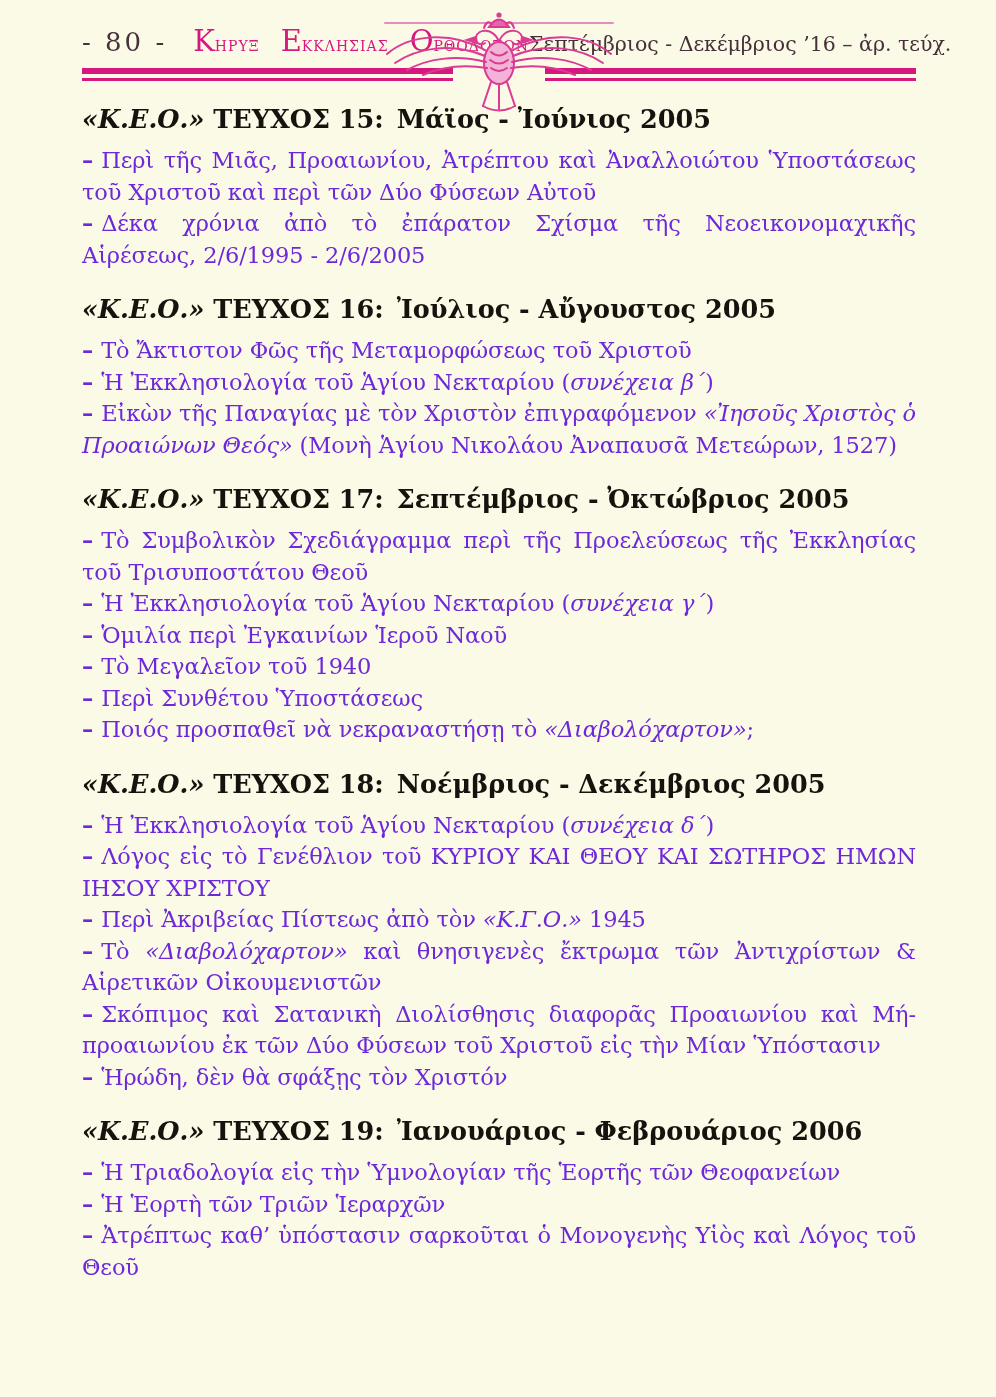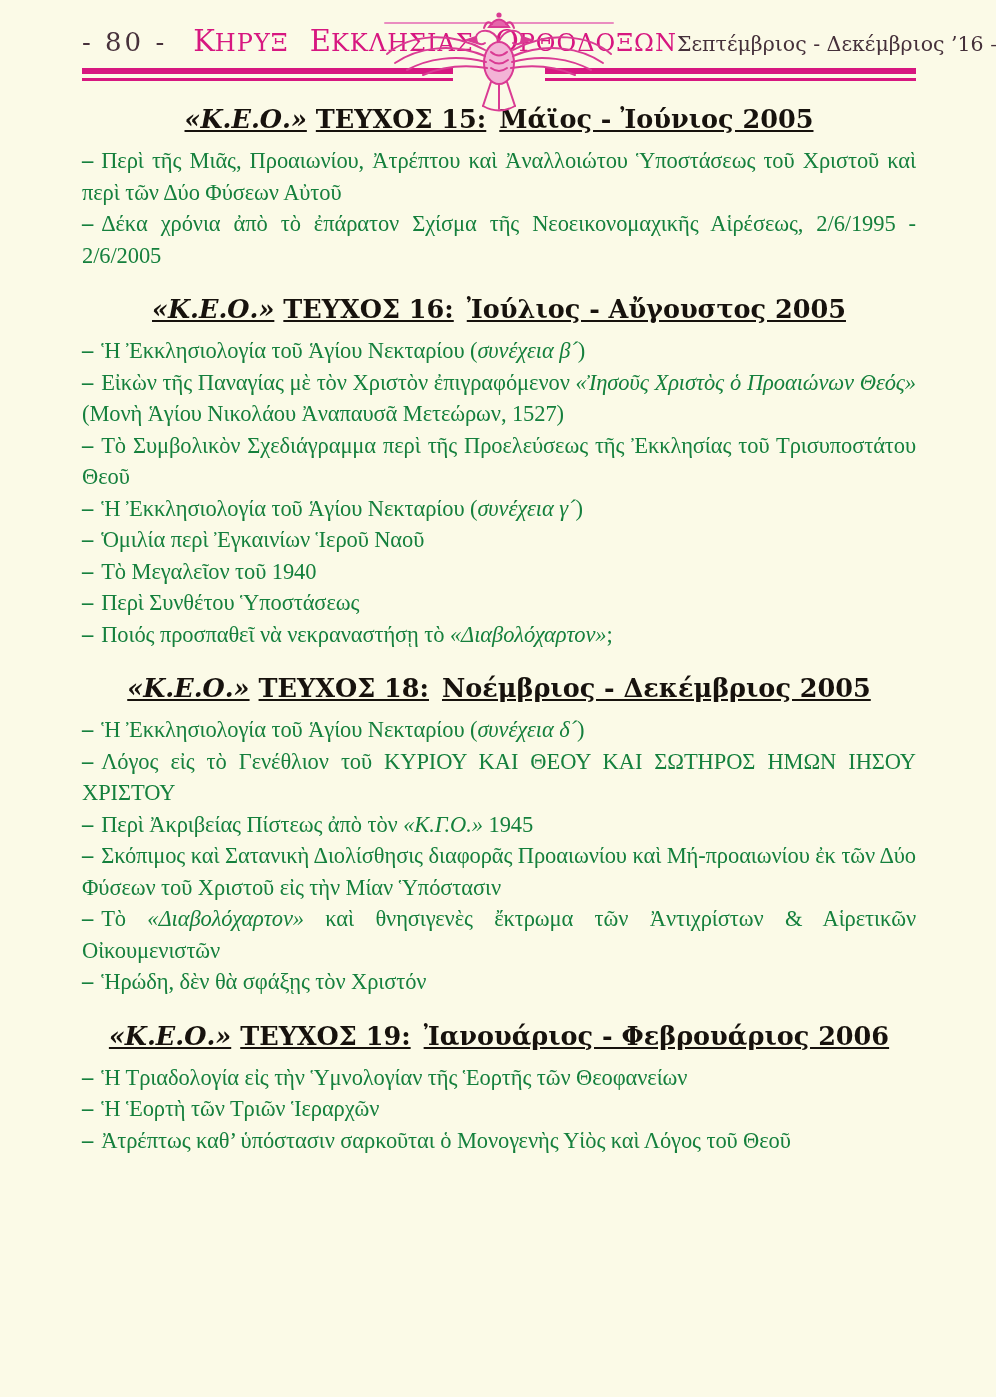--- a/index.html
+++ b/index.html
@@ -11,41 +11,40 @@
   }
   .page{box-sizing:border-box;width:996px;height:1397px;padding:24px 80px 0 82px}
 
   
   .header{position:relative}
   .header-row{display:flex;align-items:baseline}
   .page-number{font-size:26px;color:#47313b;letter-spacing:3px;white-space:nowrap}
   .masthead{color:#d71780;margin-left:26px;white-space:nowrap}
   .mword + .mword{margin-left:16px}
   .mcap{font-size:29px}
-  .mrest{font-size:24px;letter-spacing:1px}
+  .mrest{font-size:14px;letter-spacing:1px}
   .issue{margin-left:auto;color:#45303a;font-size:20.5px;white-space:nowrap}
   .rules{display:flex;margin-top:10px}
   .rule-seg{flex:1;height:4px;border-top:6px solid #d71780;border-bottom:3px solid #d71780}
   .rule-gap{width:92px}
   .eagle{position:absolute;left:50%;top:-14px;transform:translateX(-50%);z-index:2;pointer-events:none}
 
   
   .section-title{
-    font-weight:bold;text-align:center;
+    font-weight:bold;text-align:left;
     font-size:25.5px;line-height:33px;
-    margin:22px 0 9px;color:#17120d;text-decoration:underline;
+    margin:22px 0 9px;color:#17120d;
   }
   .section-title .abbr{font-style:italic;margin-right:9px}
   .section-title .vol{margin-right:13px}
   .section:first-of-type .section-title{margin-top:16px}
   .item{
     margin:0;text-align:justify;
     font-size:22.5px;line-height:31.5px;letter-spacing:-0.1px;
-    color:#15803d;
-    font-family:Liberation Serif, serif;
+    color:#6d28d9;
   }
   .item .dash{font-weight:bold;margin-right:8px}
   .em{font-style:italic}
 </style>
 </head>
 <body>
 
 <div class="page">
 
   <div class="header">
@@ -100,40 +99,42 @@
   </div>
 
   <div class="section">
     <h2 class="section-title"><span class="abbr">«Κ.Ε.Ο.»</span><span class="vol">ΤΕΥΧΟΣ 15:</span><span class="months">Μάϊος - Ἰούνιος 2005</span></h2>
     <p class="item"><span class="dash">–</span><span>Περὶ τῆς Μιᾶς, Προαιωνίου, Ἀτρέπτου καὶ Ἀναλλοιώτου Ὑποστάσεως τοῦ Χριστοῦ καὶ περὶ τῶν Δύο Φύσεων Αὐτοῦ</span><span class="em"></span><span></span></p>
     <p class="item"><span class="dash">–</span><span>Δέκα χρόνια ἀπὸ τὸ ἐπάρατον Σχίσμα τῆς Νεοεικονομαχικῆς Αἱρέσεως, 2/6/1995 - 2/6/2005</span><span class="em"></span><span></span></p>
   </div>
 
   <div class="section">
     <h2 class="section-title"><span class="abbr">«Κ.Ε.Ο.»</span><span class="vol">ΤΕΥΧΟΣ 16:</span><span class="months">Ἰούλιος - Αὔγουστος 2005</span></h2>
+    <p class="item"><span class="dash">–</span><span>Τὸ Ἄκτιστον Φῶς τῆς Μεταμορφώσεως τοῦ Χριστοῦ</span><span class="em"></span><span></span></p>
     <p class="item"><span class="dash">–</span><span>Ἡ Ἐκκλησιολογία τοῦ Ἁγίου Νεκταρίου (</span><span class="em">συνέχεια β´</span><span>)</span></p>
     <p class="item"><span class="dash">–</span><span>Εἰκὼν τῆς Παναγίας μὲ τὸν Χριστὸν ἐπιγραφόμενον </span><span class="em">«Ἰησοῦς Χριστὸς ὁ Προαιώνων Θεός»</span><span> (Μονὴ Ἁγίου Νικολάου Ἀναπαυσᾶ Μετεώρων, 1527)</span></p>
   </div>
 
   <div class="section">
+    <h2 class="section-title"><span class="abbr">«Κ.Ε.Ο.»</span><span class="vol">ΤΕΥΧΟΣ 17:</span><span class="months">Σεπτέμβριος - Ὀκτώβριος 2005</span></h2>
     <p class="item"><span class="dash">–</span><span>Τὸ Συμβολικὸν Σχεδιάγραμμα περὶ τῆς Προελεύσεως τῆς Ἐκκλησίας τοῦ Τρισυποστάτου Θεοῦ</span><span class="em"></span><span></span></p>
     <p class="item"><span class="dash">–</span><span>Ἡ Ἐκκλησιολογία τοῦ Ἁγίου Νεκταρίου (</span><span class="em">συνέχεια γ´</span><span>)</span></p>
     <p class="item"><span class="dash">–</span><span>Ὁμιλία περὶ Ἐγκαινίων Ἱεροῦ Ναοῦ</span><span class="em"></span><span></span></p>
     <p class="item"><span class="dash">–</span><span>Τὸ Μεγαλεῖον τοῦ 1940</span><span class="em"></span><span></span></p>
     <p class="item"><span class="dash">–</span><span>Περὶ Συνθέτου Ὑποστάσεως</span><span class="em"></span><span></span></p>
     <p class="item"><span class="dash">–</span><span>Ποιός προσπαθεῖ νὰ νεκραναστήσῃ τὸ </span><span class="em">«Διαβολόχαρτον»</span><span>;</span></p>
   </div>
 
   <div class="section">
     <h2 class="section-title"><span class="abbr">«Κ.Ε.Ο.»</span><span class="vol">ΤΕΥΧΟΣ 18:</span><span class="months">Νοέμβριος - Δεκέμβριος 2005</span></h2>
     <p class="item"><span class="dash">–</span><span>Ἡ Ἐκκλησιολογία τοῦ Ἁγίου Νεκταρίου (</span><span class="em">συνέχεια δ´</span><span>)</span></p>
     <p class="item"><span class="dash">–</span><span>Λόγος εἰς τὸ Γενέθλιον τοῦ ΚΥΡΙΟΥ ΚΑΙ ΘΕΟΥ ΚΑΙ ΣΩΤΗΡΟΣ ΗΜΩΝ ΙΗΣΟΥ ΧΡΙΣΤΟΥ</span><span class="em"></span><span></span></p>
     <p class="item"><span class="dash">–</span><span>Περὶ Ἀκριβείας Πίστεως ἀπὸ τὸν </span><span class="em">«Κ.Γ.Ο.»</span><span> 1945</span></p>
+    <p class="item"><span class="dash">–</span><span>Τὸ </span><span class="em">«Διαβολόχαρτον»</span><span> καὶ θνησιγενὲς ἔκτρωμα τῶν Ἀντιχρίστων &amp; Αἱρετικῶν Οἰκουμενιστῶν</span></p>
     <p class="item"><span class="dash">–</span><span>Σκόπιμος καὶ Σατανικὴ Διολίσθησις διαφορᾶς Προαιωνίου καὶ Μή-προαιωνίου ἐκ τῶν Δύο Φύσεων τοῦ Χριστοῦ εἰς τὴν Μίαν Ὑπόστασιν</span><span class="em"></span><span></span></p>
-    <p class="item"><span class="dash">–</span><span>Τὸ </span><span class="em">«Διαβολόχαρτον»</span><span> καὶ θνησιγενὲς ἔκτρωμα τῶν Ἀντιχρίστων &amp; Αἱρετικῶν Οἰκουμενιστῶν</span></p>
     <p class="item"><span class="dash">–</span><span>Ἡρώδη, δὲν θὰ σφάξῃς τὸν Χριστόν</span><span class="em"></span><span></span></p>
   </div>
 
   <div class="section">
     <h2 class="section-title"><span class="abbr">«Κ.Ε.Ο.»</span><span class="vol">ΤΕΥΧΟΣ 19:</span><span class="months">Ἰανουάριος - Φεβρουάριος 2006</span></h2>
     <p class="item"><span class="dash">–</span><span>Ἡ Τριαδολογία εἰς τὴν Ὑμνολογίαν τῆς Ἑορτῆς τῶν Θεοφανείων</span><span class="em"></span><span></span></p>
     <p class="item"><span class="dash">–</span><span>Ἡ Ἑορτὴ τῶν Τριῶν Ἱεραρχῶν</span><span class="em"></span><span></span></p>
     <p class="item"><span class="dash">–</span><span>Ἀτρέπτως καθ’ ὑπόστασιν σαρκοῦται ὁ Μονογενὴς Υἱὸς καὶ Λόγος τοῦ Θεοῦ</span><span class="em"></span><span></span></p>
   </div>
 

